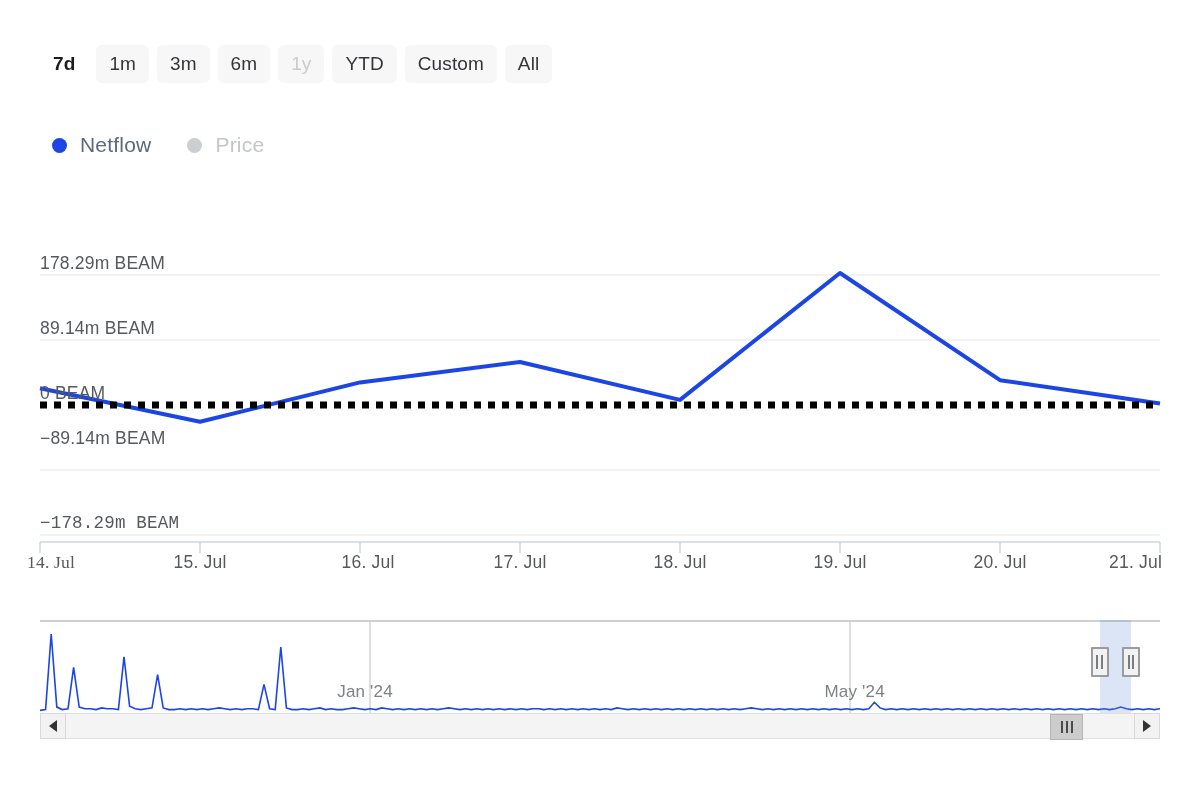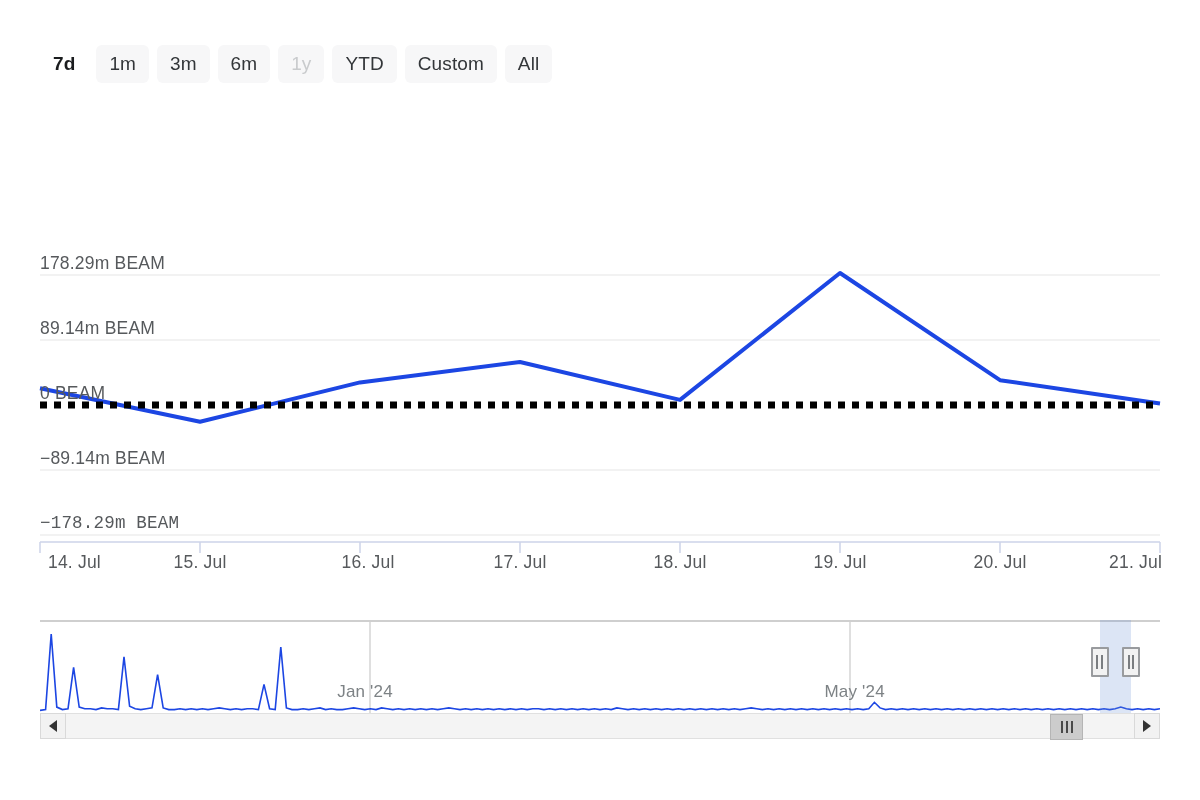--- a/index.html
+++ b/index.html
@@ -143,20 +143,30 @@
       <div class="range-btn selected">7d</div>
       <div class="range-btn">1m</div>
       <div class="range-btn">3m</div>
       <div class="range-btn">6m</div>
       <div class="range-btn disabled">1y</div>
       <div class="range-btn">YTD</div>
       <div class="range-btn">Custom</div>
       <div class="range-btn">All</div>
     </div>
 
+  <div class="legend">
+      <div class="legend-item active">
+        <span class="legend-dot" style="background: rgb(28, 70, 227);"></span>
+        <span class="legend-label">Netflow</span>
+      </div>
+      <div class="legend-item inactive">
+        <span class="legend-dot" style="background: rgb(204, 207, 210);"></span>
+        <span class="legend-label">Price</span>
+      </div>
+    </div>
 
   <div class="plot">
 
     
 
     
     <svg id="chart-svg" width="1200" height="610" viewBox="0 0 1200 610">
       <g id="gridlines">
           <line x1="40" x2="1160" y1="274.99270809961854" y2="274.99270809961854" stroke="#f2f2f2" stroke-width="2"></line>
           <line x1="40" x2="1160" y1="340" y2="340" stroke="#f2f2f2" stroke-width="2"></line>
@@ -176,26 +186,26 @@
       <line id="axis-line" x1="40" y1="542" x2="1160" y2="542" stroke="#ccd3e8" stroke-width="1.5"></line>
       <polyline id="series-line" fill="none" stroke="#1c46e3" stroke-width="4" stroke-linejoin="round" points="40,388.2286291227283 200,421.7713708772717 360,382.3951088175903 520,361.9777877496074 680,399.89566973300424 840,273.0166030962531 1000,380.20753870316355 1160,403.54161992371553"></polyline>
       <line id="zero-line" x1="40" y1="405" x2="1160" y2="405" stroke="#000000" stroke-width="7" stroke-dasharray="7 7"></line>
     </svg>
 
     
     <div id="y-labels">
         <div class="ylabel" style="top: 252.993px;">178.29m BEAM</div>
         <div class="ylabel" style="top: 318px;">89.14m BEAM</div>
         <div class="ylabel" style="top: 383px;">0 BEAM</div>
-        <div class="ylabel" style="top: 448px;">−89.14m BEAM</div>
+        <div class="ylabel" style="top: 428px;">−89.14m BEAM</div>
         <div class="ylabel" style="top: 513.007px; font-family: Liberation Mono, monospace;">−178.29m BEAM</div>
       </div>
     
     <div id="x-labels">
-        <div class="xlabel" style="left: 48px; transform: none;">14. Jul</div>
+        <div class="xlabel" style="left: 27px; transform: none; font-family: Liberation Serif, serif;">14. Jul</div>
         <div class="xlabel" style="left: 200px;">15. Jul</div>
         <div class="xlabel" style="left: 368px;">16. Jul</div>
         <div class="xlabel" style="left: 520px;">17. Jul</div>
         <div class="xlabel" style="left: 680px;">18. Jul</div>
         <div class="xlabel" style="left: 840px;">19. Jul</div>
         <div class="xlabel" style="left: 1000px; text-align: right;">20. Jul</div>
         <div class="xlabel" style="left: 1162px; transform: translateX(-100%);">21. Jul</div>
       </div>
   </div>
 

